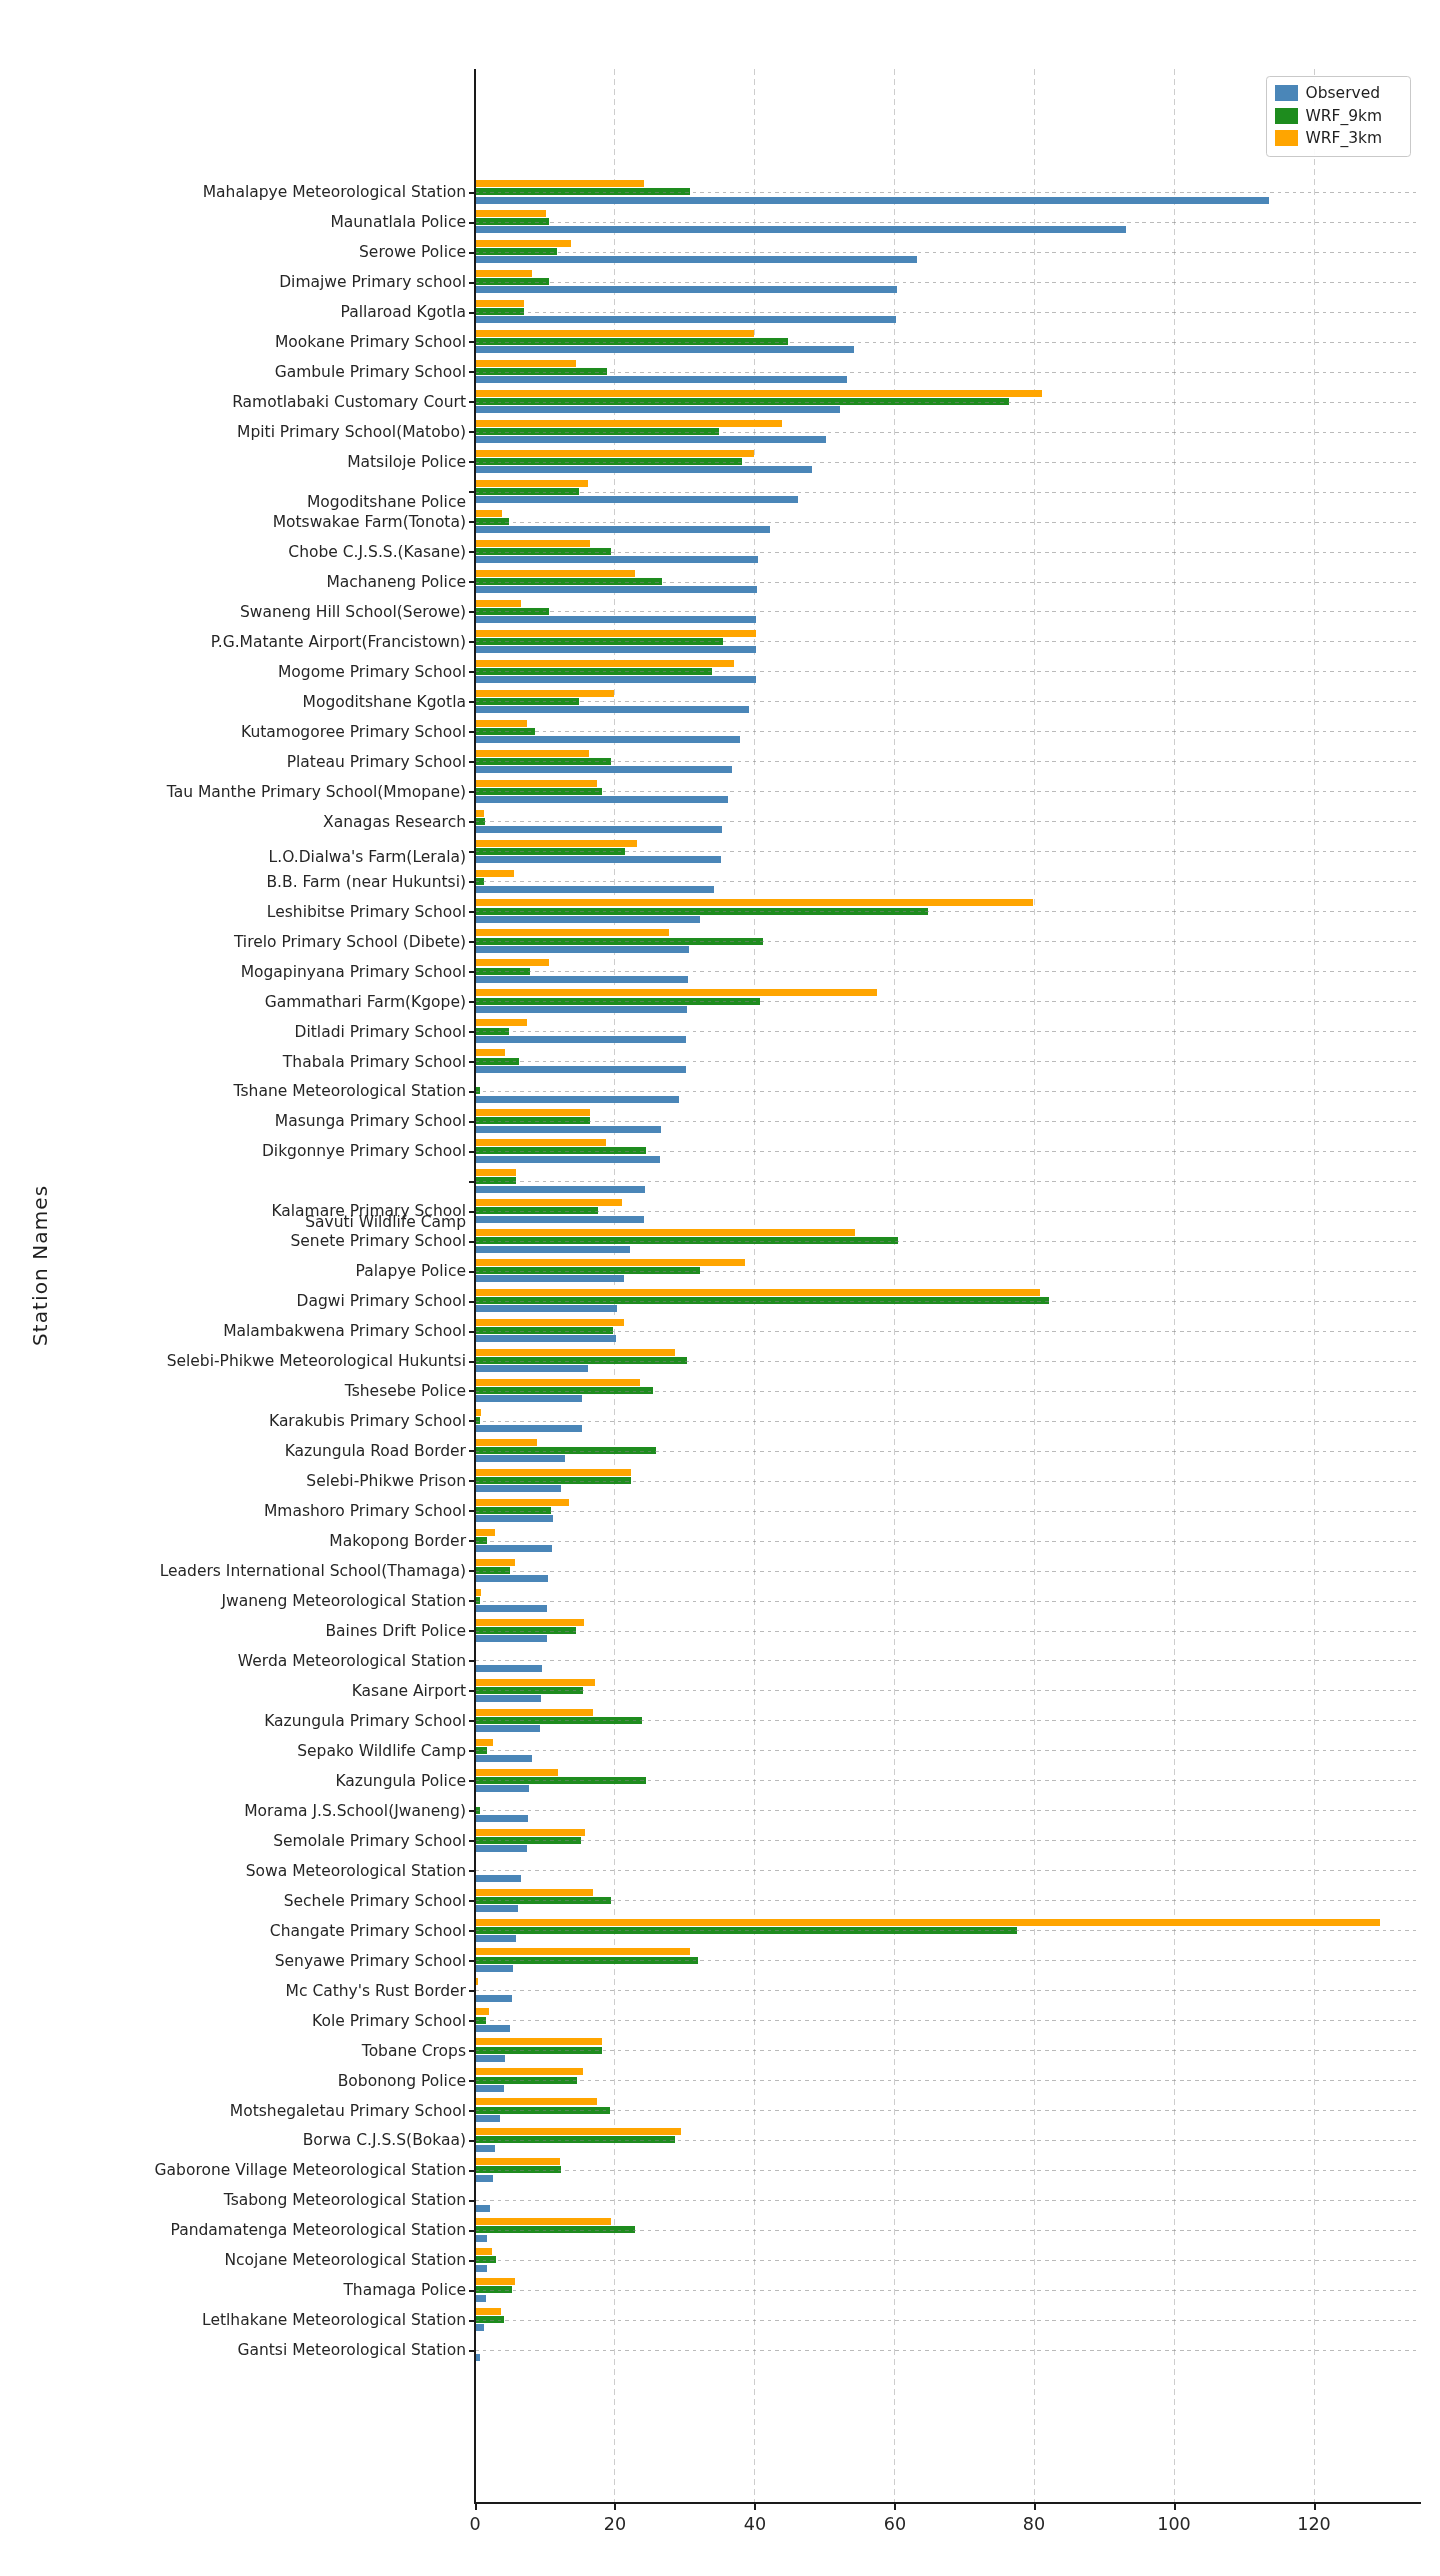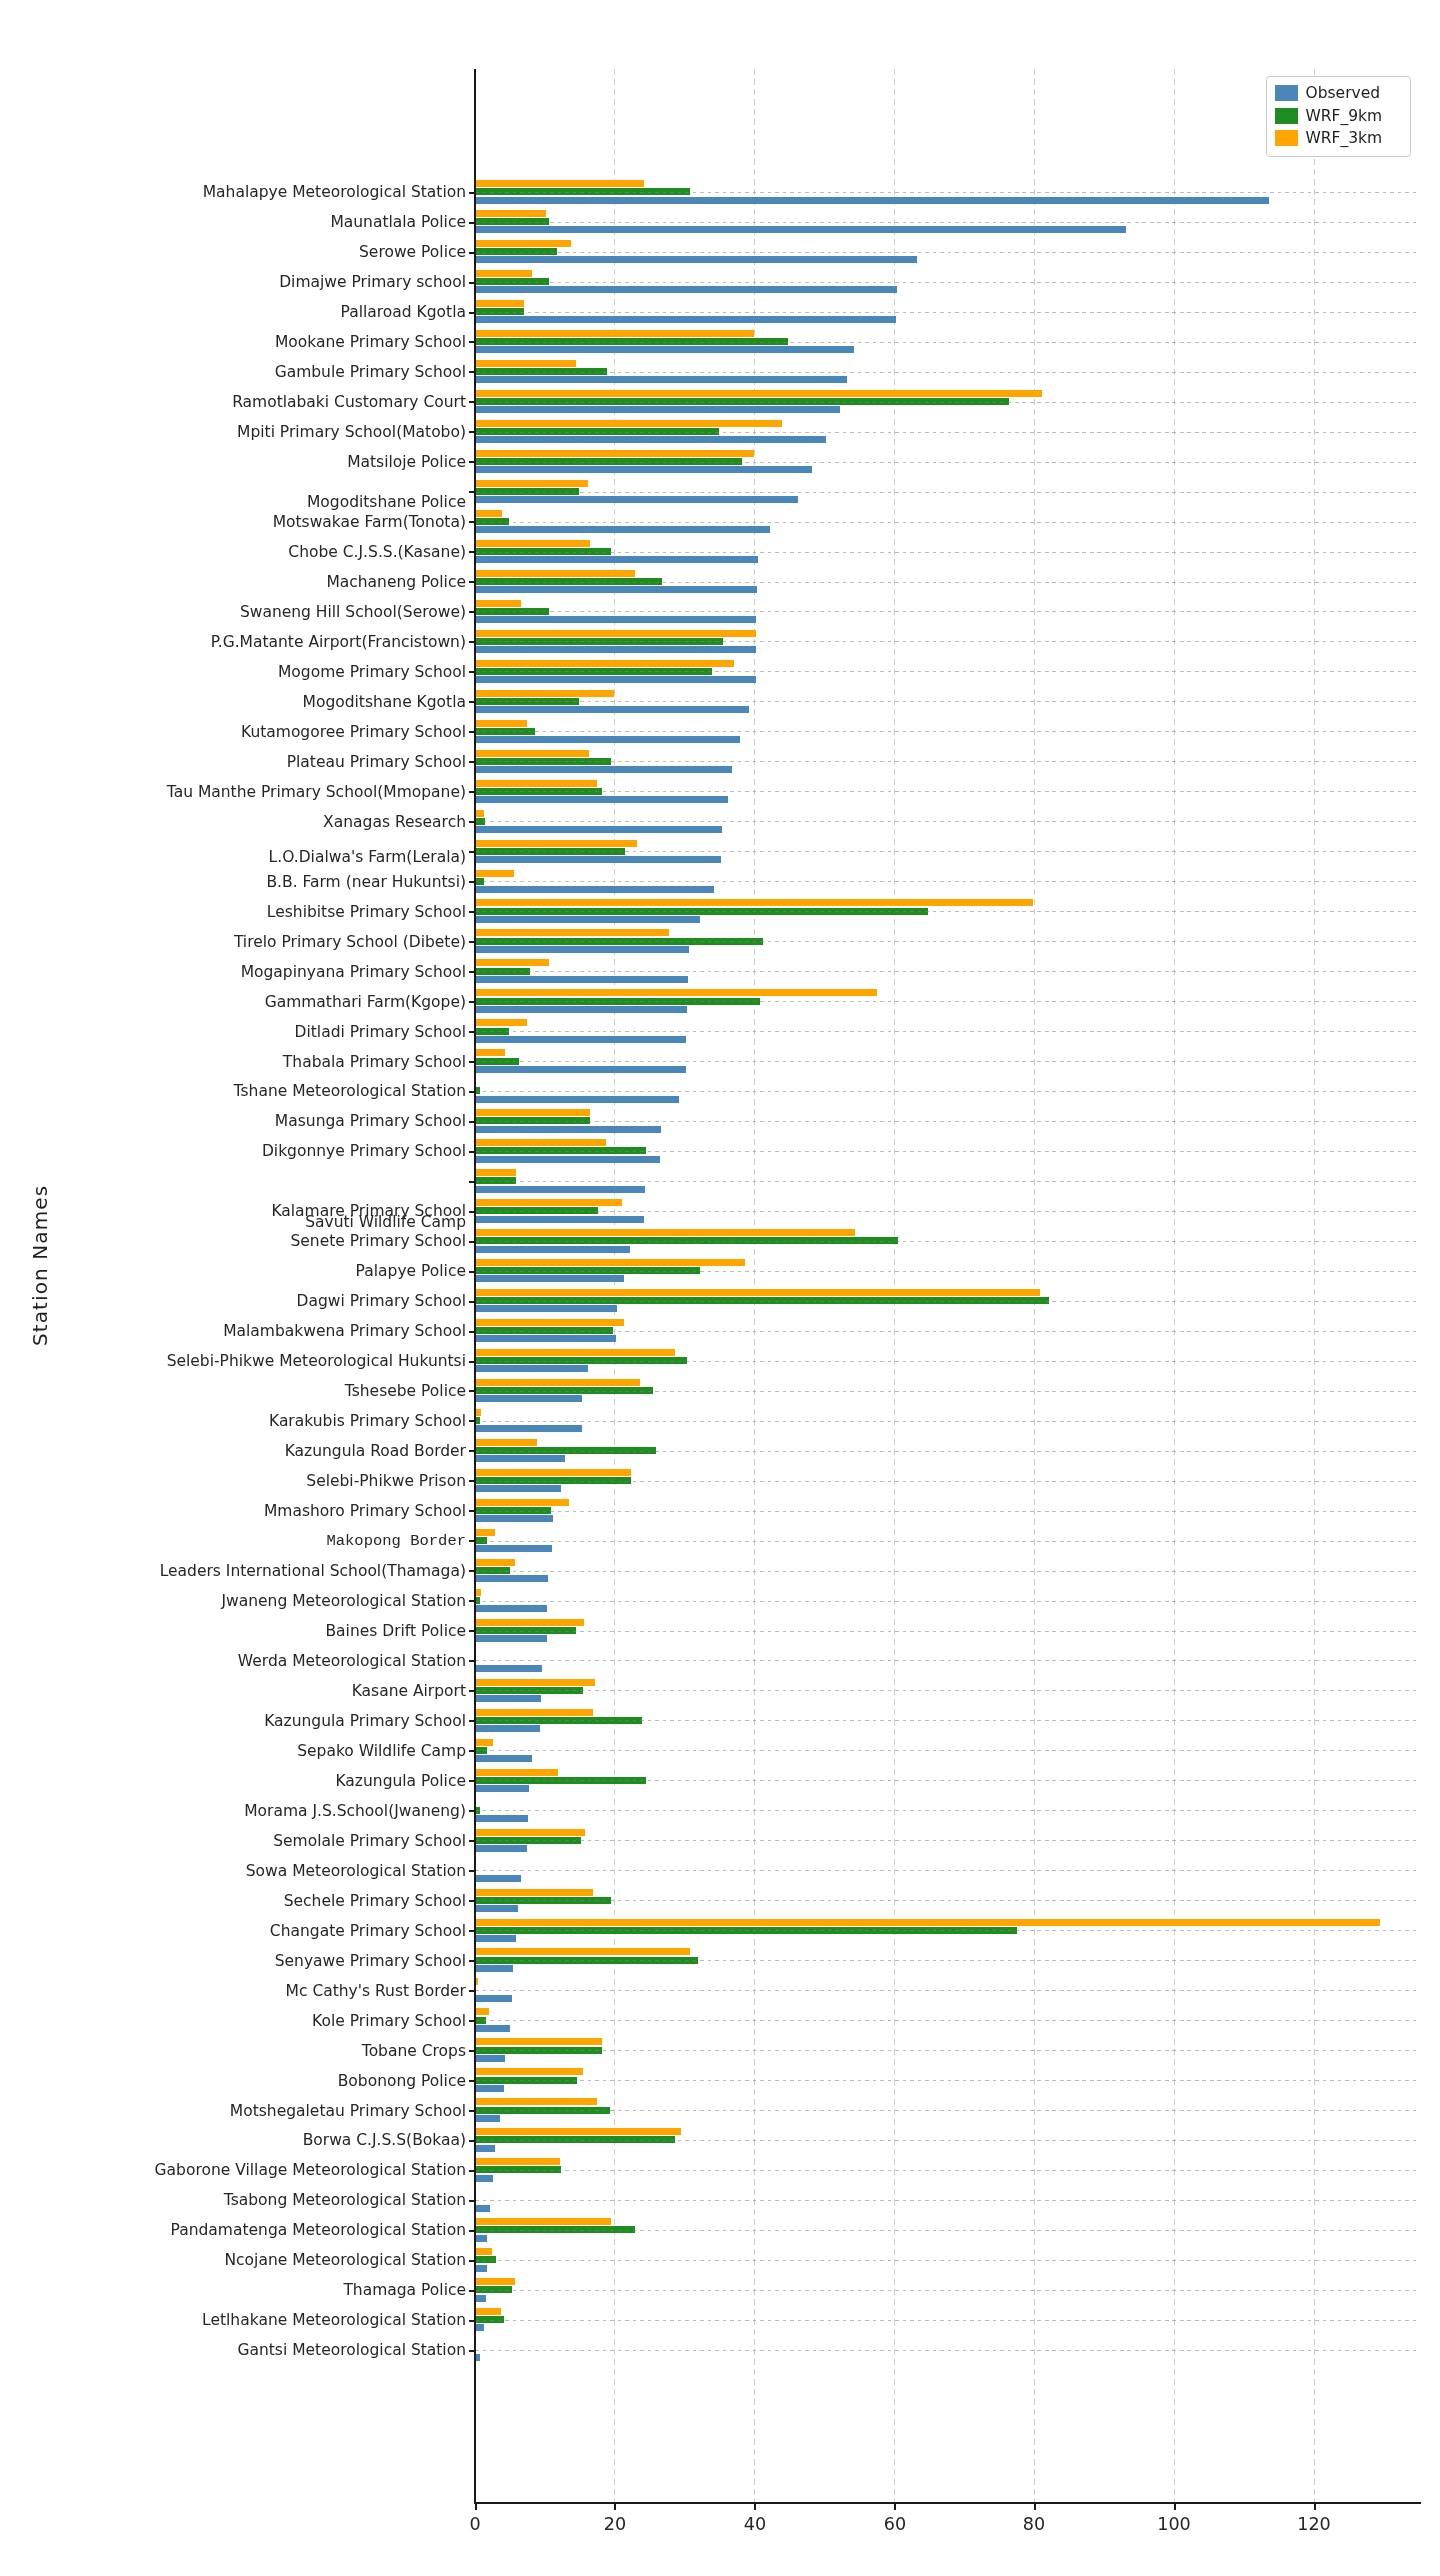--- a/index.html
+++ b/index.html
@@ -323,21 +323,21 @@
       <div class="abs bar" style="left: 476px; top: 1507px; width: 75px; background: rgb(30, 140, 30);"></div>
       <div class="abs bar" style="left: 476px; top: 1515px; width: 77px; background: rgb(74, 134, 184);"></div>
       <div class="abs hgrid" style="top: 1511px;"></div>
       <div class="abs ytick" style="top: 1510px;"></div>
       <div class="abs ylab" style="top: 1502px;">Mmashoro Primary School</div>
       <div class="abs bar" style="left: 476px; top: 1529px; width: 19px; background: rgb(255, 165, 0);"></div>
       <div class="abs bar" style="left: 476px; top: 1537px; width: 11.2px; background: rgb(30, 140, 30);"></div>
       <div class="abs bar" style="left: 476px; top: 1545px; width: 76px; background: rgb(74, 134, 184);"></div>
       <div class="abs hgrid" style="top: 1541px;"></div>
       <div class="abs ytick" style="top: 1540px;"></div>
-      <div class="abs ylab" style="top: 1532px; font-family: Liberation Mono, monospace;">Makopong Border</div>
+      <div class="abs ylab" style="top: 1532px;">Makopong Border</div>
       <div class="abs bar" style="left: 476px; top: 1559px; width: 39px; background: rgb(255, 165, 0);"></div>
       <div class="abs bar" style="left: 476px; top: 1567px; width: 34px; background: rgb(30, 140, 30);"></div>
       <div class="abs bar" style="left: 476px; top: 1575px; width: 72px; background: rgb(74, 134, 184);"></div>
       <div class="abs hgrid" style="top: 1571px;"></div>
       <div class="abs ytick" style="top: 1570px;"></div>
       <div class="abs ylab" style="top: 1562px;">Leaders International School(Thamaga)</div>
       <div class="abs bar" style="left: 476px; top: 1589px; width: 4.9px; background: rgb(255, 165, 0);"></div>
       <div class="abs bar" style="left: 476px; top: 1597px; width: 3.5px; background: rgb(30, 140, 30);"></div>
       <div class="abs bar" style="left: 476px; top: 1605px; width: 71px; background: rgb(74, 134, 184);"></div>
       <div class="abs hgrid" style="top: 1601px;"></div>

